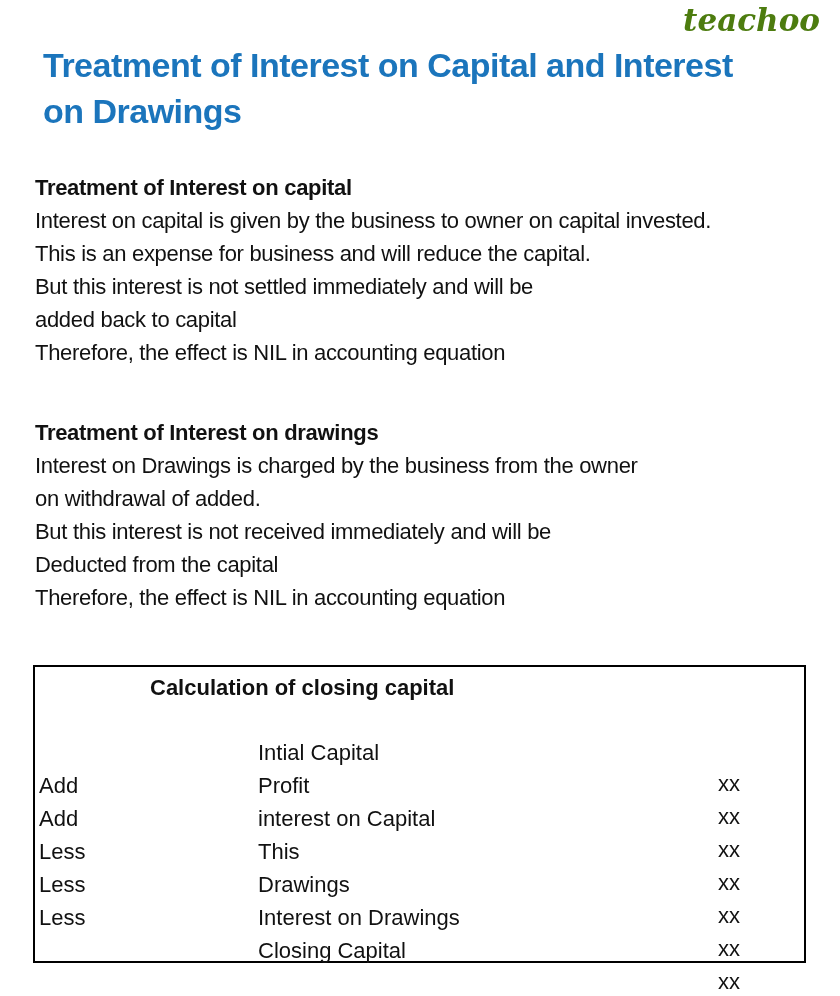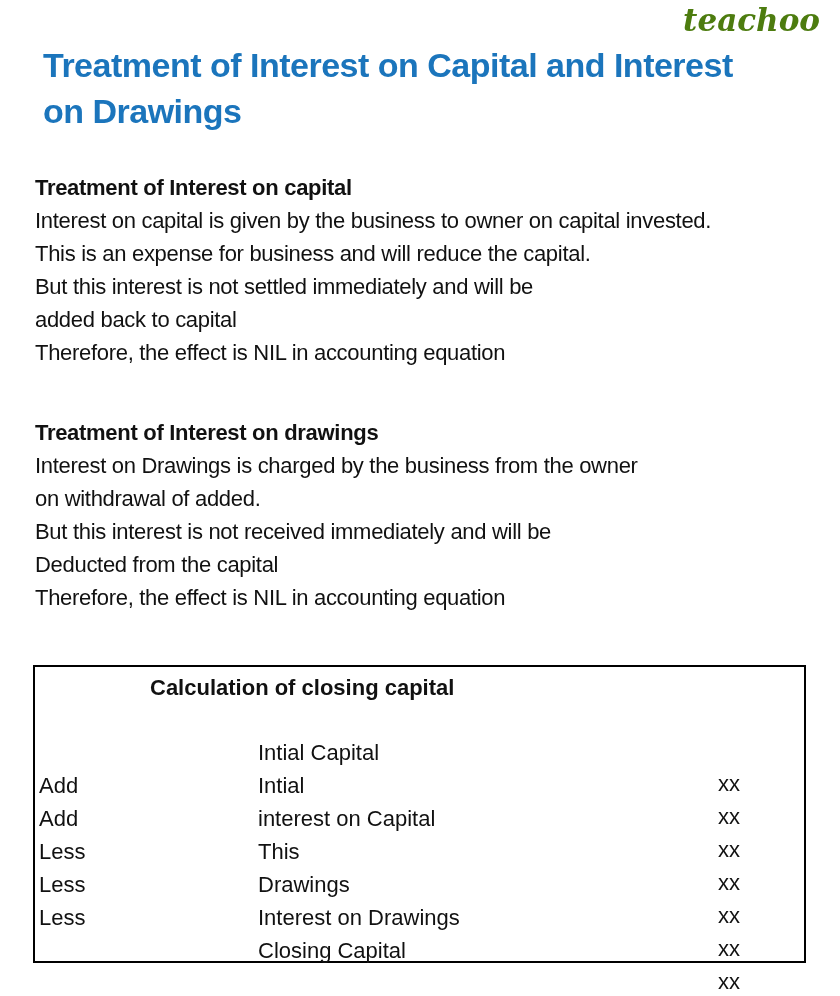--- a/index.html
+++ b/index.html
@@ -112,21 +112,21 @@
     <div class="calc-title">Calculation of closing capital</div>
     <div class="calc-spacer"></div>
 
     <div class="calc-row">
       <div class="col-op"></div>
       <div class="col-item">Intial Capital</div>
       <div class="col-val">xx</div>
     </div>
     <div class="calc-row">
       <div class="col-op">Add</div>
-      <div class="col-item">Intial</div>
+      <div class="col-item">Profit</div>
       <div class="col-val">xx</div>
     </div>
     <div class="calc-row">
       <div class="col-op">Add</div>
       <div class="col-item">interest on Capital</div>
       <div class="col-val">xx</div>
     </div>
     <div class="calc-row">
       <div class="col-op">Less</div>
       <div class="col-item">This</div>

